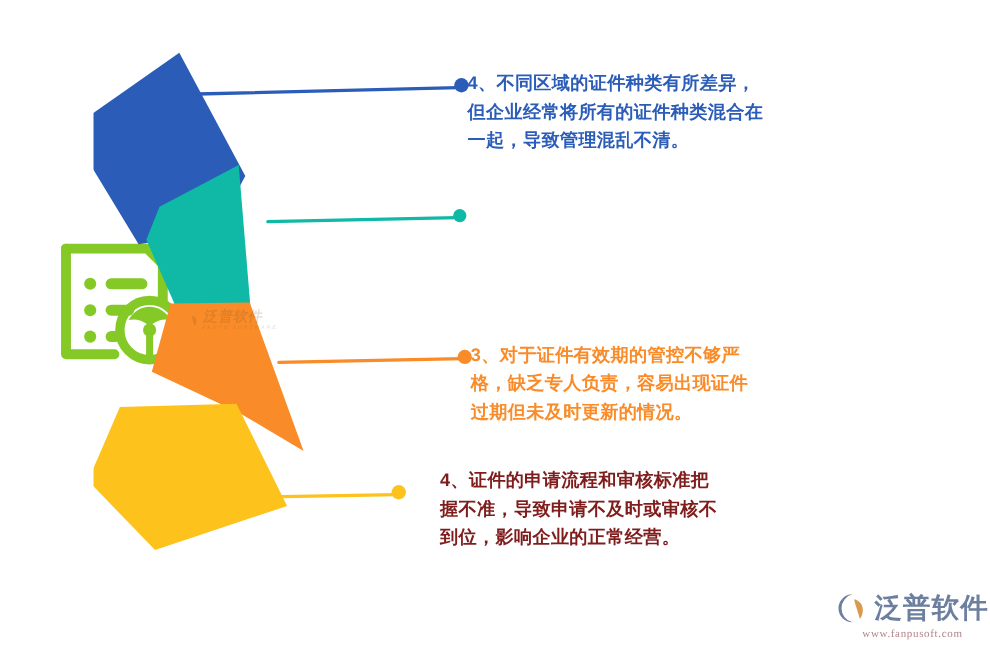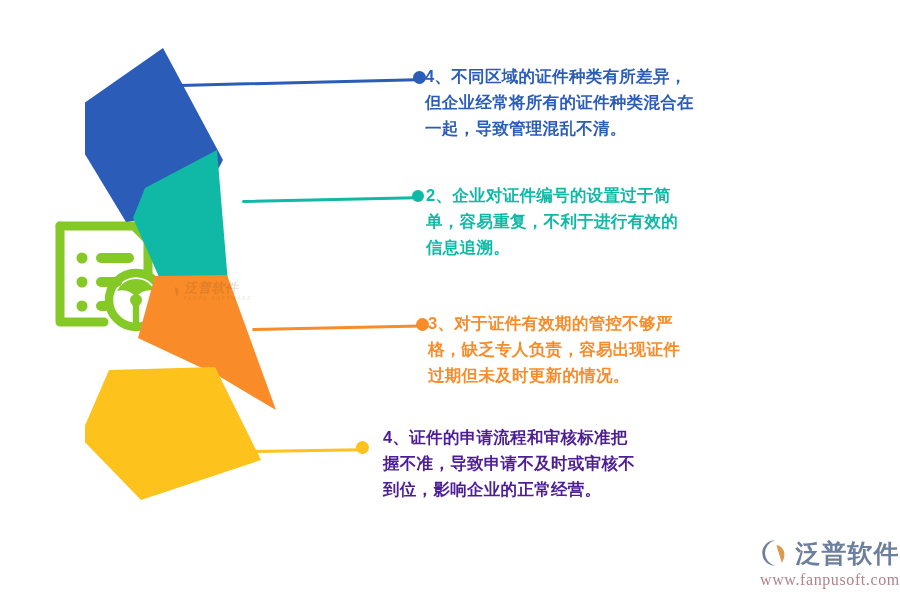--- a/index.html
+++ b/index.html
@@ -43,21 +43,21 @@
     font-weight:bold;
     white-space:pre-line;
     letter-spacing:.3px;
   }
 
   
   .brand{position:absolute;left:760px;top:538px;display:flex;flex-direction:column;align-items:center;}
   .brand-row{display:flex;align-items:center;}
   .brand-mark{width:30px;height:30px;margin-right:5px;}
   .brand-cn{font-size:25px;font-weight:bold;color:#6d7f9e;letter-spacing:1px;line-height:1;}
-  .brand-url{font-size:16px;color:#b0848c;letter-spacing:.6px;margin-top:3px;font-family:"Liberation Serif",serif;}
+  .brand-url{font-size:10px;color:#b0848c;letter-spacing:.6px;margin-top:3px;font-family:"Liberation Serif",serif;}
 </style>
 </head>
 <body>
 
 <div id="stage">
 
   <div class="license-icon">
     <svg viewBox="0 0 128 132" width="128" height="132" aria-hidden="true">
       <g fill="none" stroke="#84c926" stroke-width="9" stroke-linecap="round" stroke-linejoin="round">
         <path d="M12 18 h74 l14 14 v34"></path>
@@ -112,29 +112,26 @@
   <div class="connector" style="left:252px;top:328px;width:170px;background:#f98b28;transform:rotate(-1.2deg);transform-origin:left center;"></div>
   <div class="dot" style="left:416px;top:318px;width:13px;height:13px;background:#f98b28;"></div>
 
   <div class="connector" style="left:196px;top:451px;width:166px;background:#fdc21c;transform:rotate(-1deg);transform-origin:left center;"></div>
   <div class="dot" style="left:356px;top:441px;width:13px;height:13px;background:#fdc21c;"></div>
 
   <div class="txt" style="left:425px;top:63px;color:#2a5cb8;">4、不同区域的证件种类有所差异，
 但企业经常将所有的证件种类混合在
 一起，导致管理混乱不清。</div>
 
-  <div class="txt" style="left:426px;top:182px;color:#0fb9a5;">2、企业对证件编号的设置过于简
-单，容易重复，不利于进行有效的
-信息追溯。</div>
 
   <div class="txt" style="left:428px;top:310px;color:#f98b28;">3、对于证件有效期的管控不够严
 格，缺乏专人负责，容易出现证件
 过期但未及时更新的情况。</div>
 
-  <div class="txt" style="left:383px;top:424px;color:#4c1d95;">4、证件的申请流程和审核标准把
+  <div class="txt" style="left:400px;top:424px;color:#7f1d1d;">4、证件的申请流程和审核标准把
 握不准，导致申请不及时或审核不
 到位，影响企业的正常经营。</div>
 
   <div class="brand">
     <div class="brand-row">
       <svg class="brand-mark" viewBox="0 0 40 40" aria-hidden="true">
         <path d="M20 3 A17 17 0 1 0 20 37 A17.5 17.5 0 0 1 20 3 Z" fill="#6d7f9e"></path>
         <path d="M22 9 C34 12 35 25 29 33 C26 22 23 15 22 9 Z" fill="#d99a4e"></path>
       </svg>
       <span class="brand-cn">泛普软件</span>

